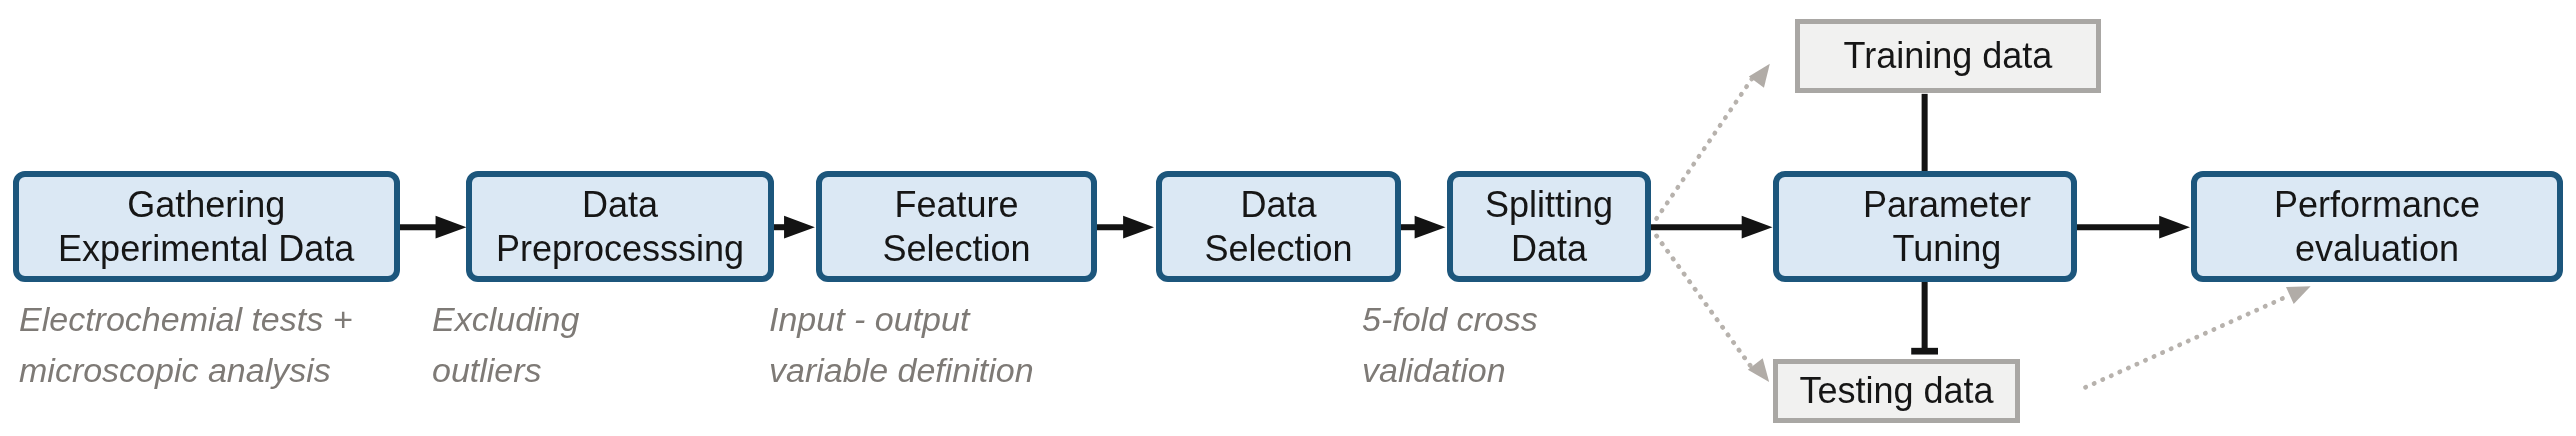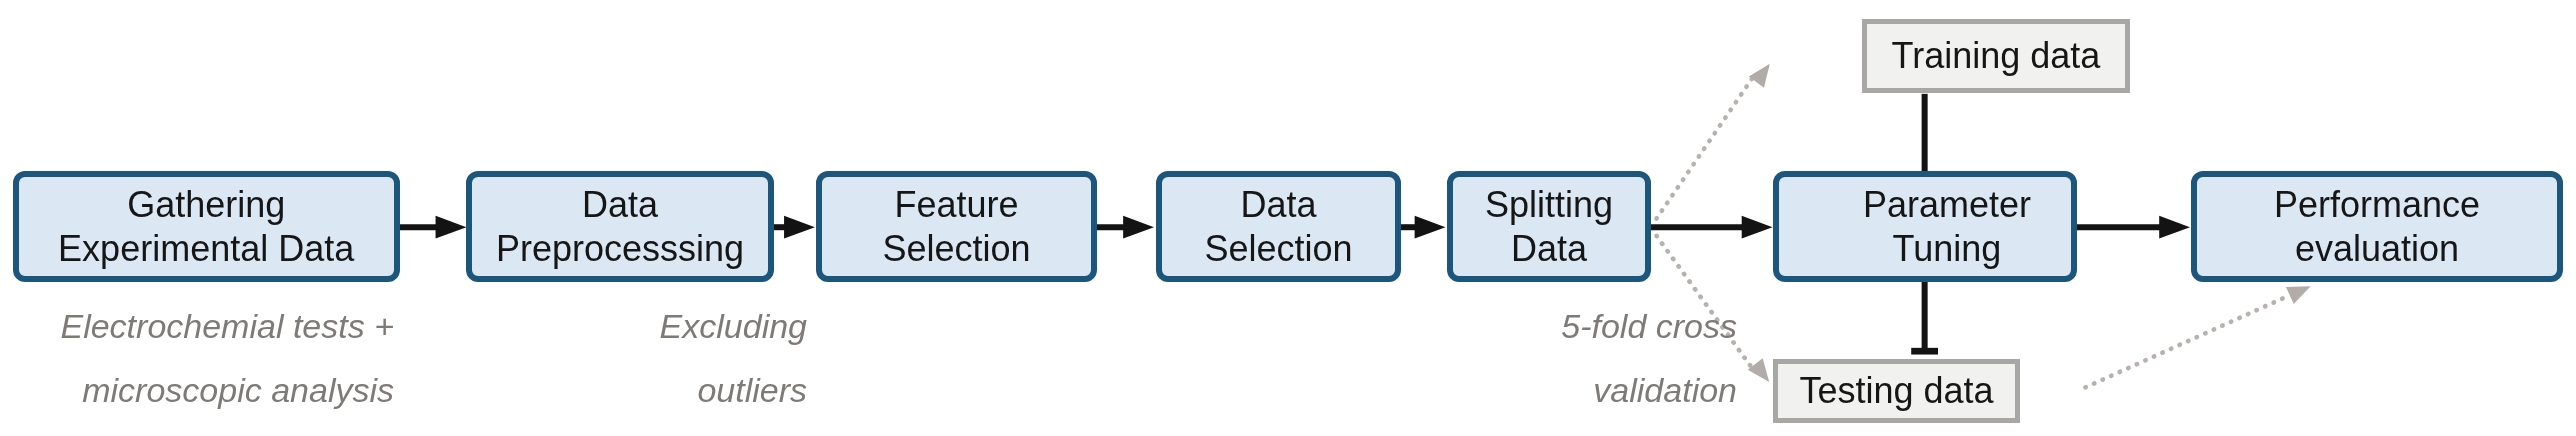--- a/index.html
+++ b/index.html
@@ -27,22 +27,22 @@
     font-size:36px; line-height:44px;
   }
   .gbox{
     position:absolute; box-sizing:border-box;
     background:var(--data_fill); border:5.4px solid var(--data_border);
     display:flex; align-items:center; justify-content:center; z-index:1;
   }
   .glabel{ color:var(--label_color); font-size:36px; line-height:40px; white-space:pre-line; text-align:center;}
   .note{
     position:absolute; top:294px; width:375px; z-index:1;
-    white-space:pre-line; text-align:right; font-style:italic;
-    color:var(--note_color); font-size:34px; line-height:64px;
+    white-space:pre-line; text-align:left; font-style:italic;
+    color:var(--note_color); font-size:34px; line-height:51px;
   }
 </style>
 </head>
 <body>
 
 <div id="canvas">
 
   <svg id="connectors" width="2576" height="437" viewBox="0 0 3844 652">
 
     <g>
@@ -115,28 +115,30 @@
   </div>
   <div class="pbox" style="left:1773px; width:304px;padding-left:44px;">
     <div class="plabel">Parameter
 Tuning</div>
   </div>
   <div class="pbox" style="left:2191px; width:372px;">
     <div class="plabel">Performance
 evaluation</div>
   </div>
 
-  <div class="gbox" style="left:1862px; top:19px;  width:268px; height:74px;">
+  <div class="gbox" style="left:1795px; top:19px;  width:306px; height:74px;">
     <div class="glabel">Training data</div>
   </div>
   <div class="gbox" style="left:1773px; top:359px; width:247px; height:64px;">
     <div class="glabel">Testing data</div>
   </div>
 
   <div class="note" style="left:19px;">Electrochemial tests +
 microscopic analysis</div>
   <div class="note" style="left:432px;">Excluding
 outliers</div>
+  <div class="note" style="left:769px;">Input - output
+variable definition</div>
   <div class="note" style="left:1362px;">5-fold cross
 validation</div>
 
 </div>
 
 
 </body></html>

